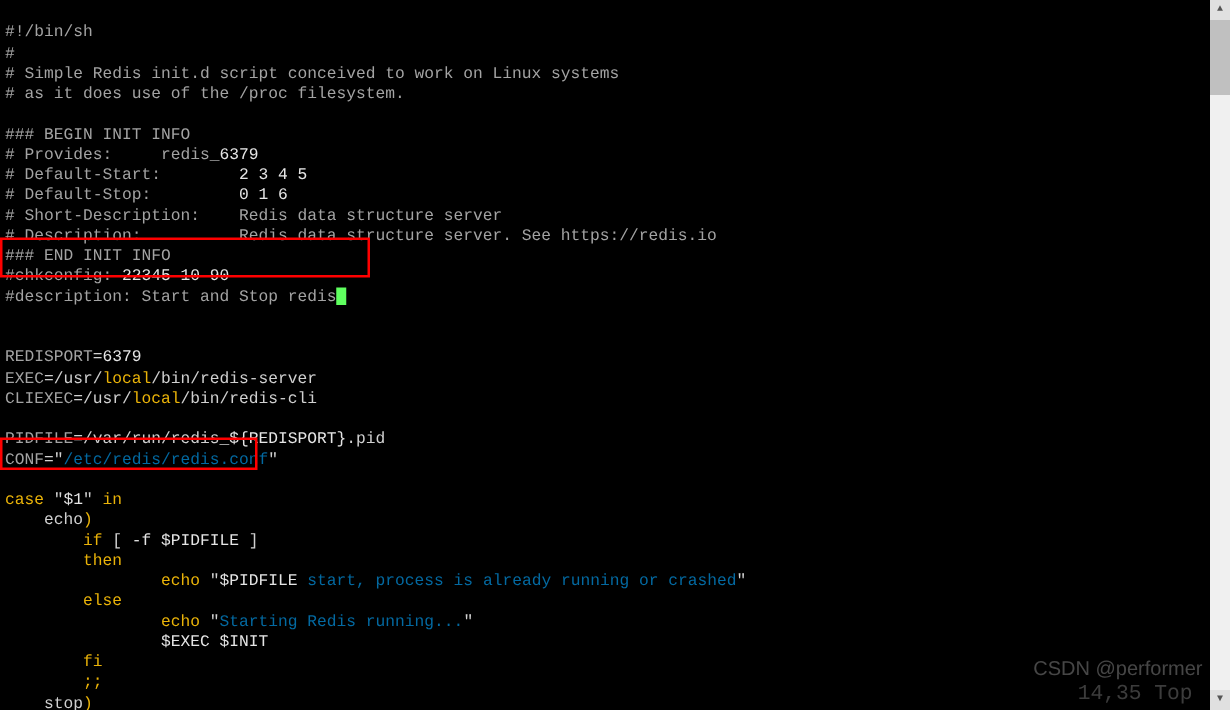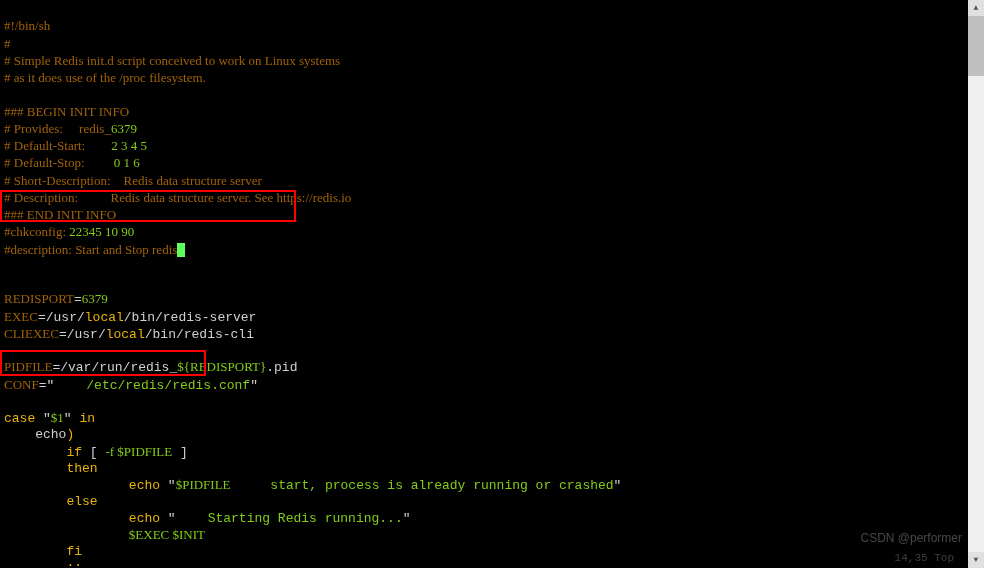--- a/index.html
+++ b/index.html
@@ -42,25 +42,25 @@
     }
     .scrollbar-arrow-up { position: absolute; top: 0; }
     .scrollbar-arrow-down { position: absolute; bottom: 0; }
     .scrollbar-thumb {
       position: absolute;
       top: 16px;
       width: 16px;
       height: 60px;
       background: #c0c0c0;
     }
-    .cyan { color: #a16207; font-family: Liberation Serif, serif; }
+    .cyan { color: #a3a3a3; }
     .yellow { color: #eab308; }
-    .magenta { color: #84cc16; font-family: Liberation Serif, serif; }
+    .magenta { color: #e5e5e5; }
     .white { color: #d0d0d0; }
-    .red { color: #84cc16; margin-left: 32px; }
+    .red { color: #0369a1; }
     .green-cursor {
       background: #5fff5f;
       color: #5fff5f;
       display: inline-block;
       width: 8px;
       height: 14px;
       vertical-align: middle;
     }
     .redbox1 {
       position: absolute;
@@ -78,29 +78,29 @@
       width: 206px;
       height: 26px;
       border: 2px solid #ff0000;
       pointer-events: none;
     }
     .watermark {
       position: absolute;
       right: 22px;
       bottom: 22px;
       color: rgba(200,200,200,0.35);
-      font-size: 12px;
+      font-size: 16px;
       font-family: Arial, sans-serif;
     }
     .status-right {
       position: absolute;
       right: 30px;
       bottom: 2px;
       color: rgba(200,200,200,0.3);
-      font-size: 11px;
+      font-size: 17px;
       font-family: 'Courier New', monospace;
     }
   </style>
 </head>
 <body>
 
 <div class="editor">
 <span class="cyan">#!/bin/sh</span>
 <span class="cyan">#</span>
 <span class="cyan"># Simple Redis init.d script conceived to work on Linux systems</span>

